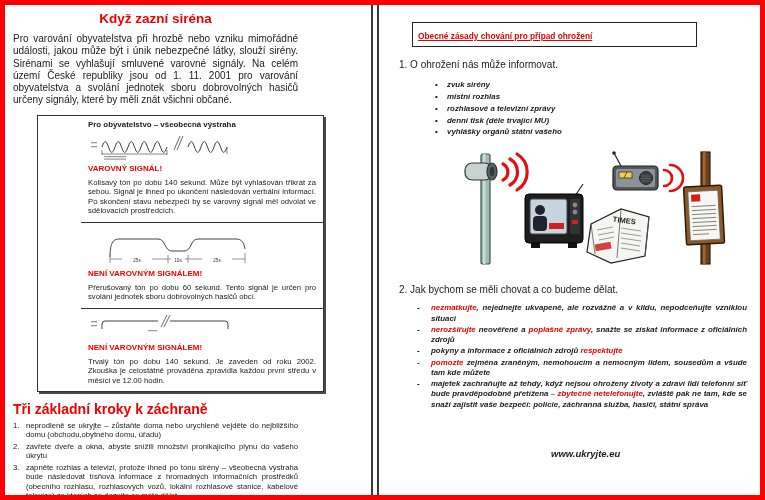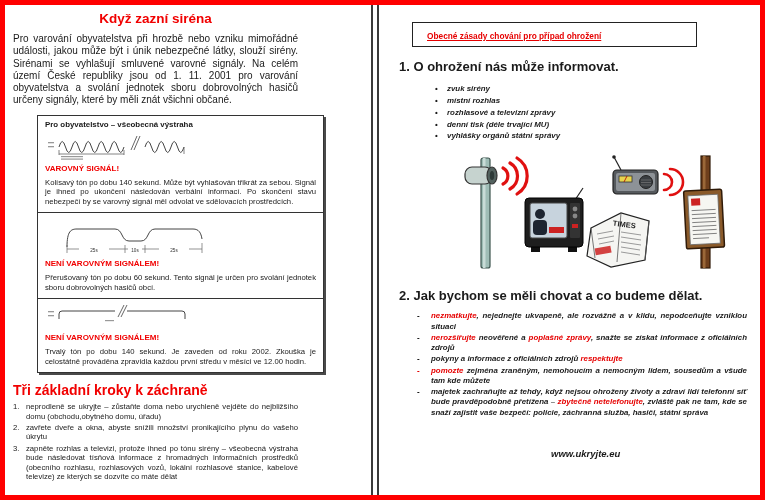--- a/index.html
+++ b/index.html
@@ -12,37 +12,37 @@
     position:absolute; left:366px; top:0; bottom:0; width:8px;
     border-left:2px solid #3a3a3a; border-right:2px solid #3a3a3a;
   }
   .page { position:absolute; top:0; height:490px; }
   .page-left  { left:0;  width:302px; padding:4px 9px 0 8px; }
   .page-right { left:374px; width:381px; padding:10px 14px 0 20px; }
 
   
   .doc-title { text-align:center; color:#f10000; font-weight:bold; font-size:13.5px; margin:2px 0 7px; }
   .intro { font-size:10px; line-height:1.23; text-align:justify; }
-  .signal-box { margin:8px 0 0 24px; width:287px; border:1px solid #333; box-shadow:2px 2px 0 #4a4a4a; background:#fff; }
+  .signal-box { margin:8px 0 0 24px; width:287px; border:1px solid #333; box-shadow:2px 2px 0 #4a4a4a; background:#fff;padding-left:43px; }
   .signal-section { padding:4px 7px 6px; border-bottom:1px solid #333; }
   .signal-section:last-child { border-bottom:none; }
   .signal-heading { font-size:7.9px; font-weight:bold; margin-bottom:3px; }
   .waveform { display:block; margin:2px 0 1px 2px; }
   .signal-label { color:#f10000; font-weight:bold; font-size:8px; margin:2px 0 5px; }
   .signal-desc { font-size:7.7px; line-height:1.23; text-align:justify; }
   .steps-heading { color:#f10000; font-weight:bold; font-size:14px; margin:9px 0 4px; }
   .steps-list { list-style:none; font-size:7.7px; line-height:1.23; }
   .steps-list li { display:flex; margin-bottom:2px; }
   .step-num { flex:none; width:13px; }
   .step-text { flex:1; text-align:justify; }
 
   
-  .box-heading { width:285px; border:1px solid #222; padding:2px 14px 3px; margin:7px 0 12px 13px; }
+  .box-heading { width:285px; border:1px solid #222; padding:2px 5px 3px; margin:7px 0 12px 13px; }
   .box-heading span { color:#e60000; font-weight:bold; font-size:8.3px; text-decoration:underline; }
-  .s-title { font-weight:bold; font-size:13px; margin-bottom:9px; }
+  .s-title { font-weight:normal; font-size:10px; margin-bottom:9px; }
   .bullets { list-style:none; margin-left:36px; font-style:italic; font-weight:bold; font-size:7.9px; line-height:1.5; }
   .bullets li { display:flex; }
   .bullet-dot { flex:none; width:12px; font-style:normal; }
   .bullet-note { margin-left:48px; font-style:italic; font-weight:bold; font-size:7.9px; line-height:1.5; }
   .illustration { margin:12px 0 0 60px; }
   .s2-title { margin:12px 0 8px; }
   .guidelines { list-style:none; margin-left:18px; width:330px; font-style:italic; font-weight:bold; font-size:7.9px; line-height:1.3; }
   .guidelines li { display:flex; margin-bottom:1px; }
   .dash { flex:none; width:14px; }
   .g-text { flex:1; text-align:justify; }
@@ -144,21 +144,21 @@
       <li>
           <span class="bullet-dot">•</span>
           <span>rozhlasové a televizní zprávy</span>
         </li>
       <li>
           <span class="bullet-dot">•</span>
           <span>denní tisk (déle trvající MU)</span>
         </li>
       <li>
           <span class="bullet-dot">•</span>
-          <span>vyhlášky orgánů státní správy</span>
+          <span>vyhlášky orgánů státní vašeho</span>
         </li>
     </ul>
 
     
     <svg class="illustration" width="268" height="118" viewBox="0 0 268 118">
 
       <g>
         <rect x="22" y="4" width="9" height="110" rx="2" fill="#9fbdb6" stroke="#3d544e" stroke-width="1.2"></rect>
         <rect x="24" y="4" width="2.5" height="110" fill="#c9dcd7"></rect>
         <rect x="6" y="13" width="27" height="17" rx="7" fill="#c6d3cf" stroke="#333" stroke-width="1.2"></rect>

